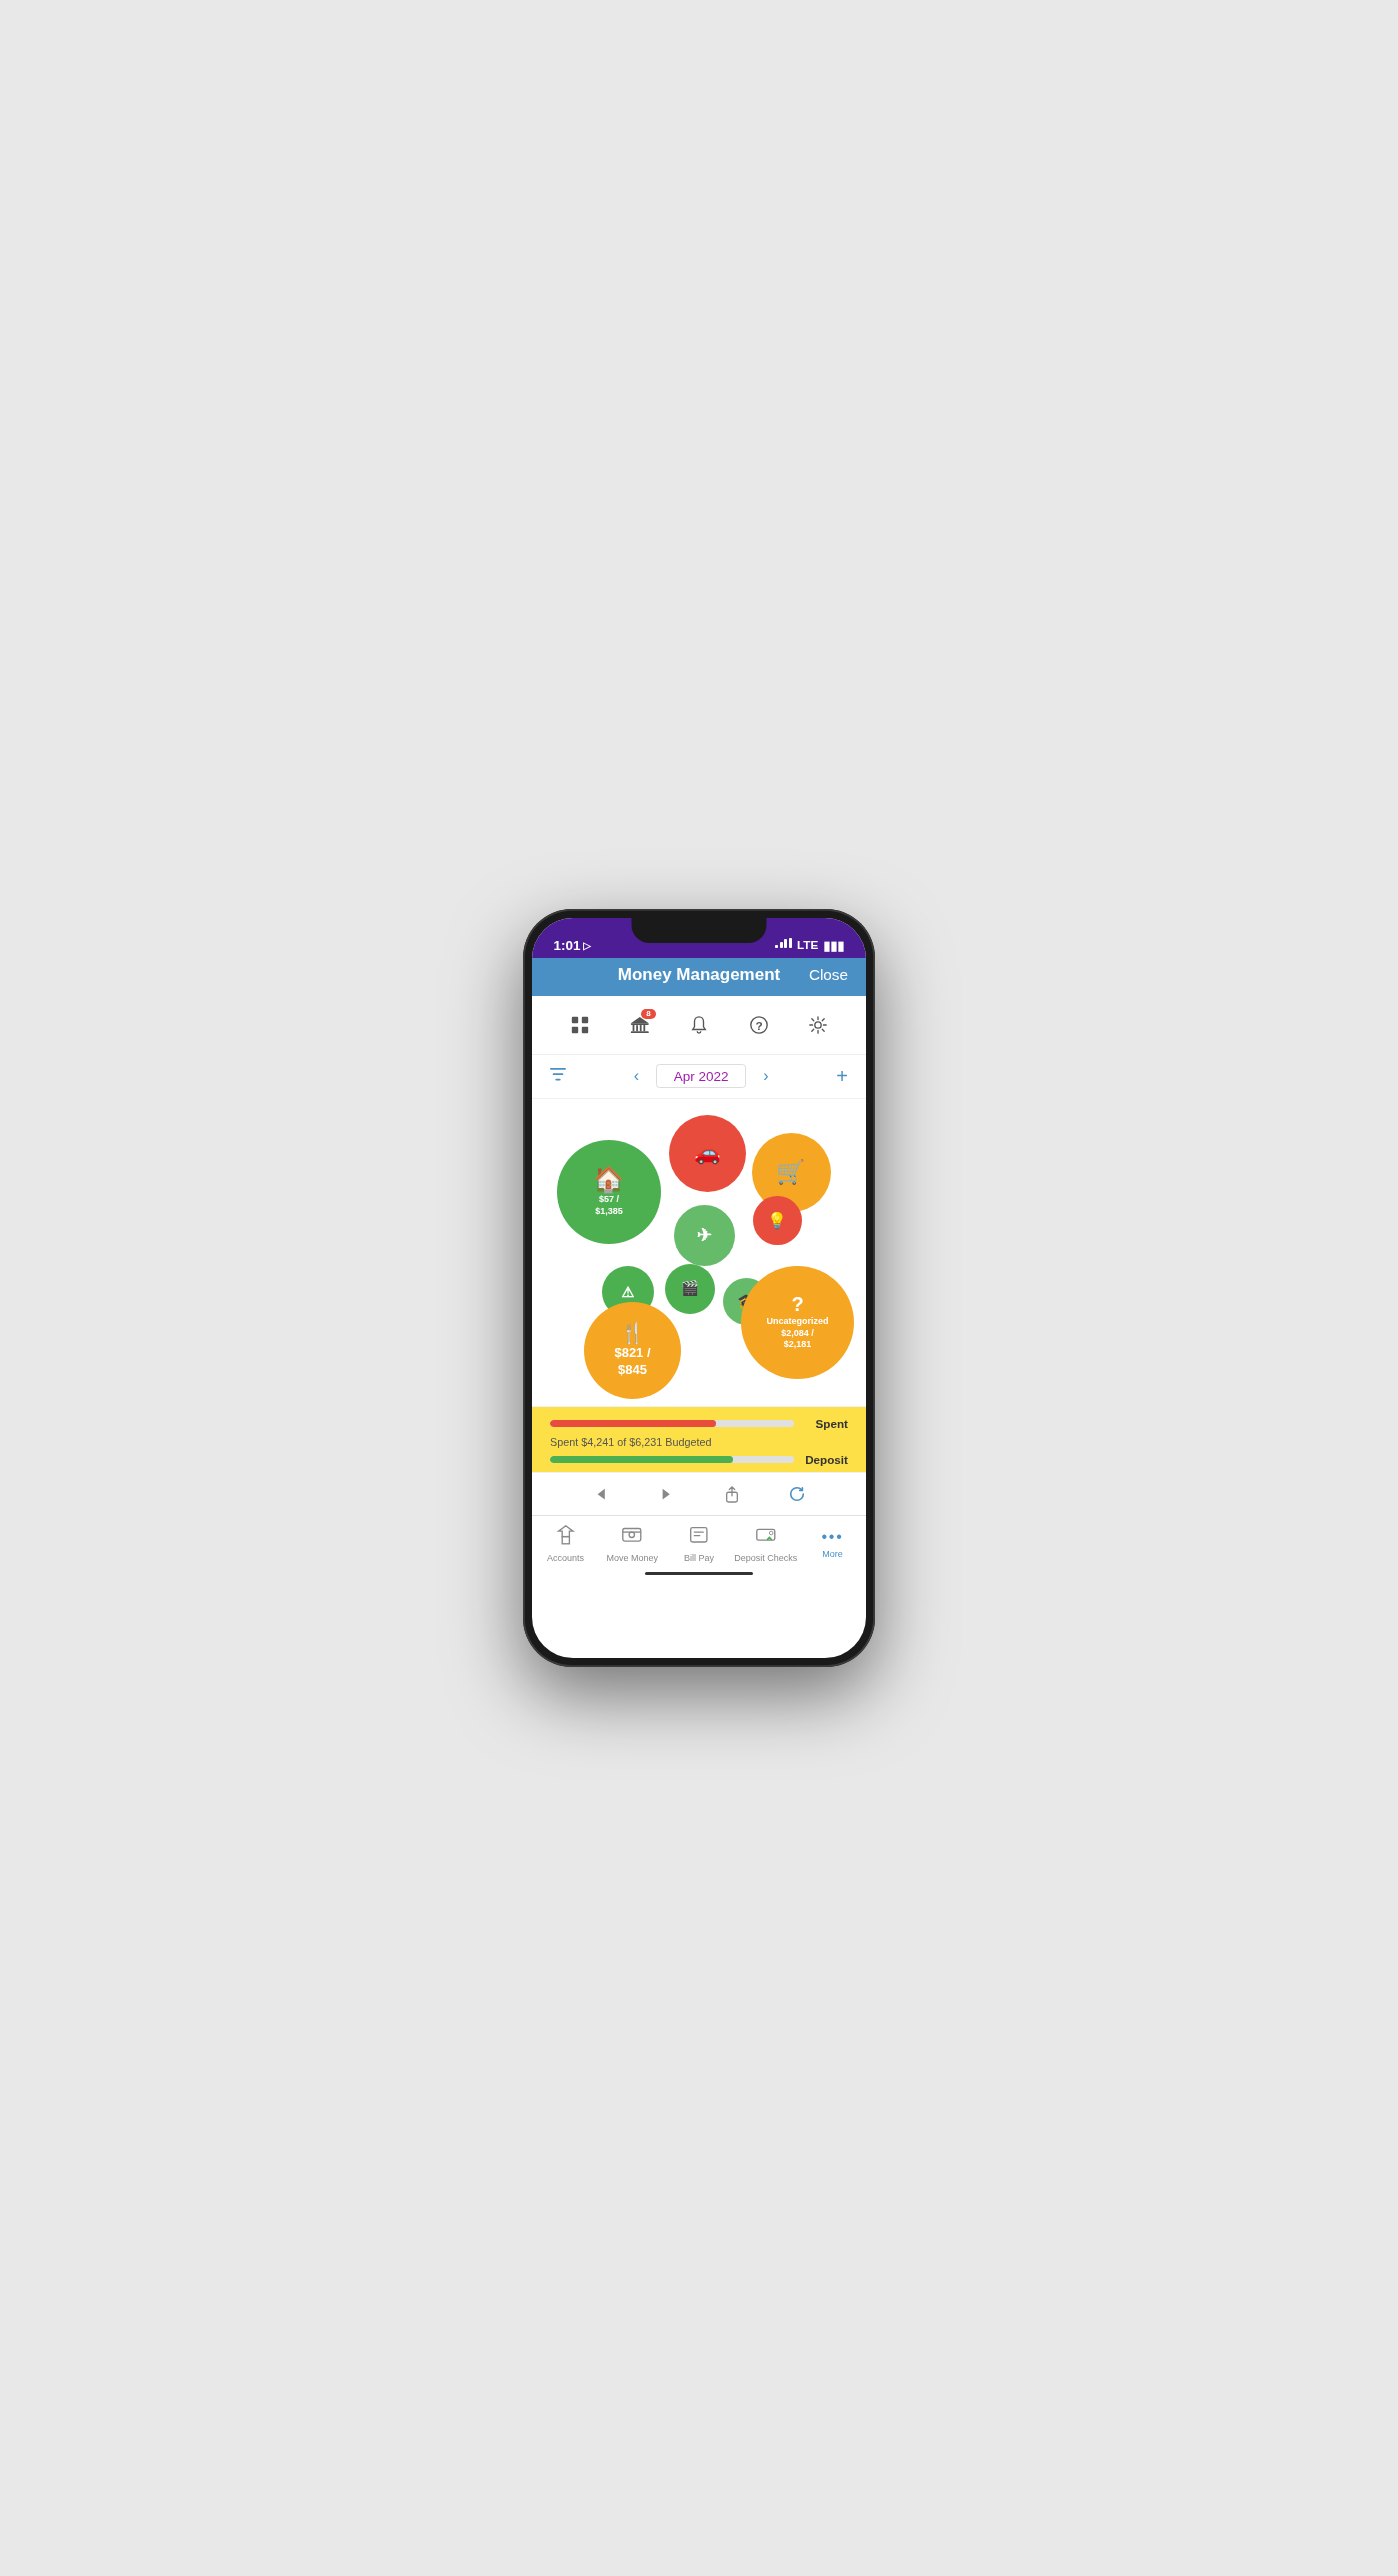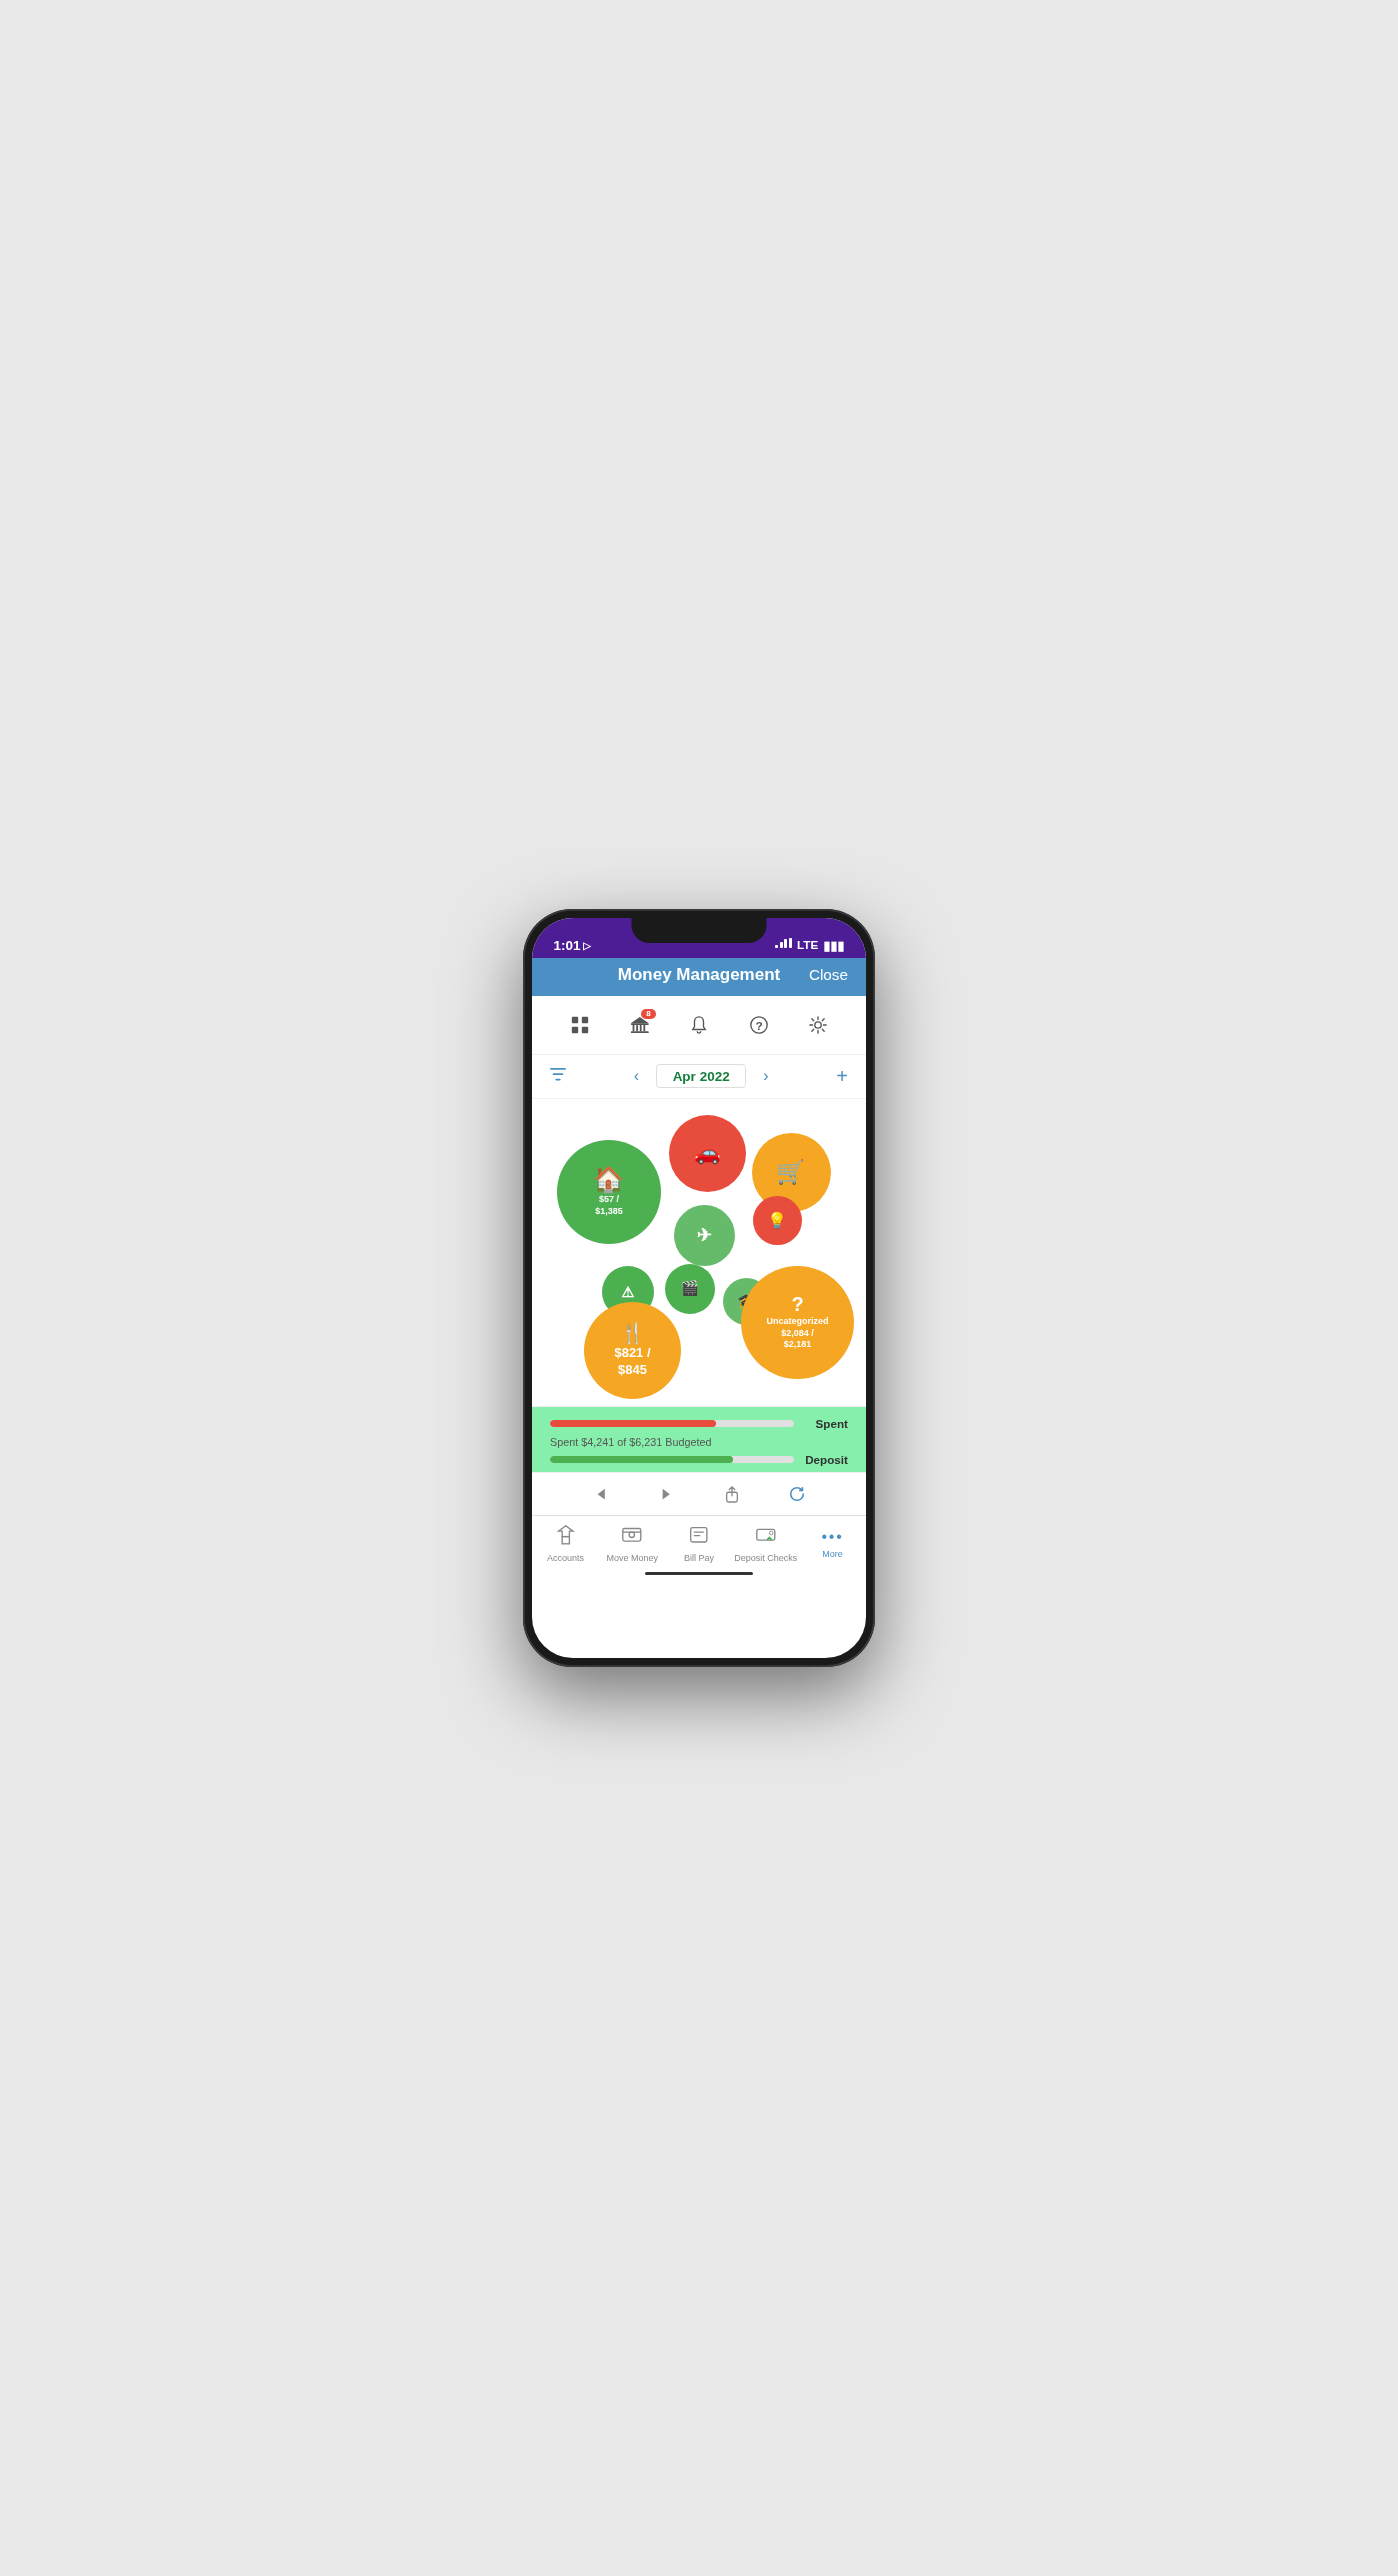--- a/index.html
+++ b/index.html
@@ -156,22 +156,22 @@
       font-size: 16px;
       font-weight: 300;
       width: 25px;
       height: 25px;
       display: flex;
       align-items: center;
       justify-content: center;
     }
     .date-label {
       font-size: 13.5px;
-      font-weight: 700;
-      color: #15803d;
+      font-weight: 400;
+      color: #a21caf;
       border: 0.9px solid #ddd;
       padding: 3.6px 14.4px;
       border-radius: 3.6px;
       min-width: 90px;
       text-align: center;
     }
     .add-icon {
       color: #4a90c4;
       font-size: 20px;
       margin-left: auto;
@@ -206,21 +206,21 @@
     .bubble-small { width: 54px; height: 54px; }
     .bubble-xlarge { width: 108px; height: 108px; }
 
     .green { background: #4caf50; }
     .red { background: #e74c3c; }
     .yellow { background: #f5a623; }
     .light-green { background: #66bb6a; }
 
     
     .budget-summary {
-      background: #86efac;
+      background: #fde047;
       padding: 10.8px 18px 5.4px;
       border-top: 0.9px solid #f0f0f0;
     }
     .budget-row {
       display: flex;
       align-items: center;
       gap: 9px;
       margin-bottom: 5.4px;
     }
     .budget-bar-container {

